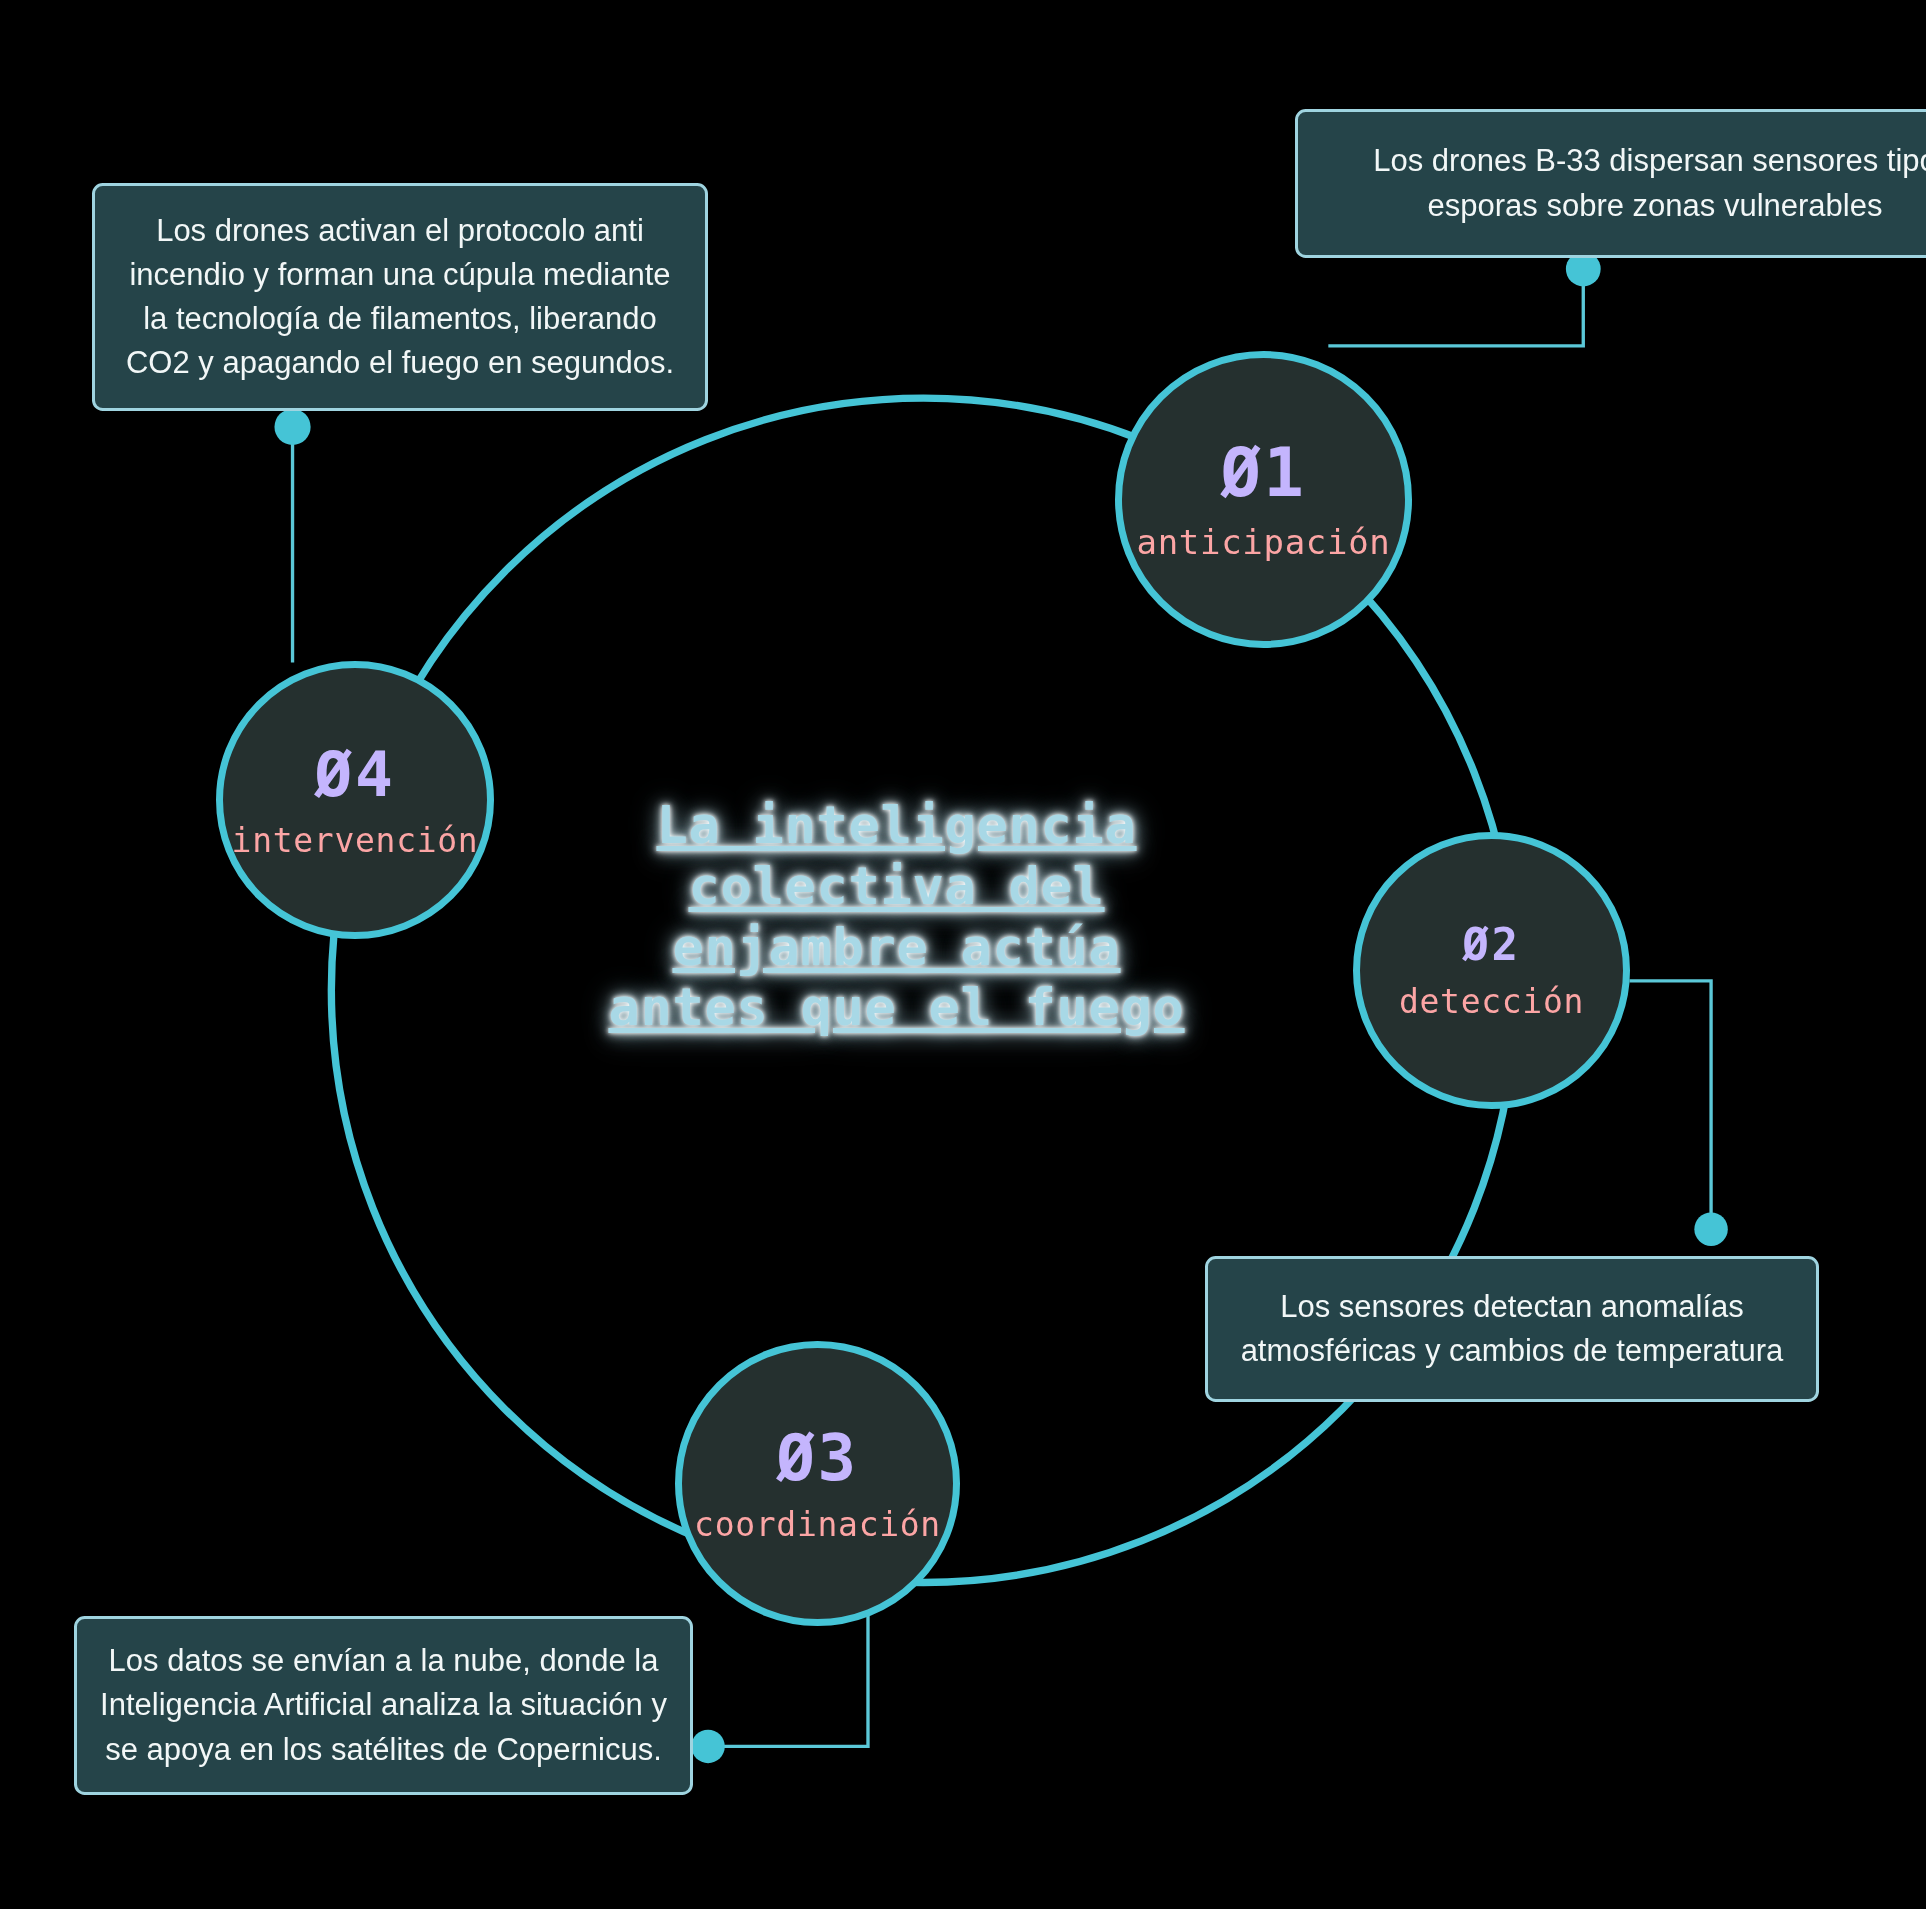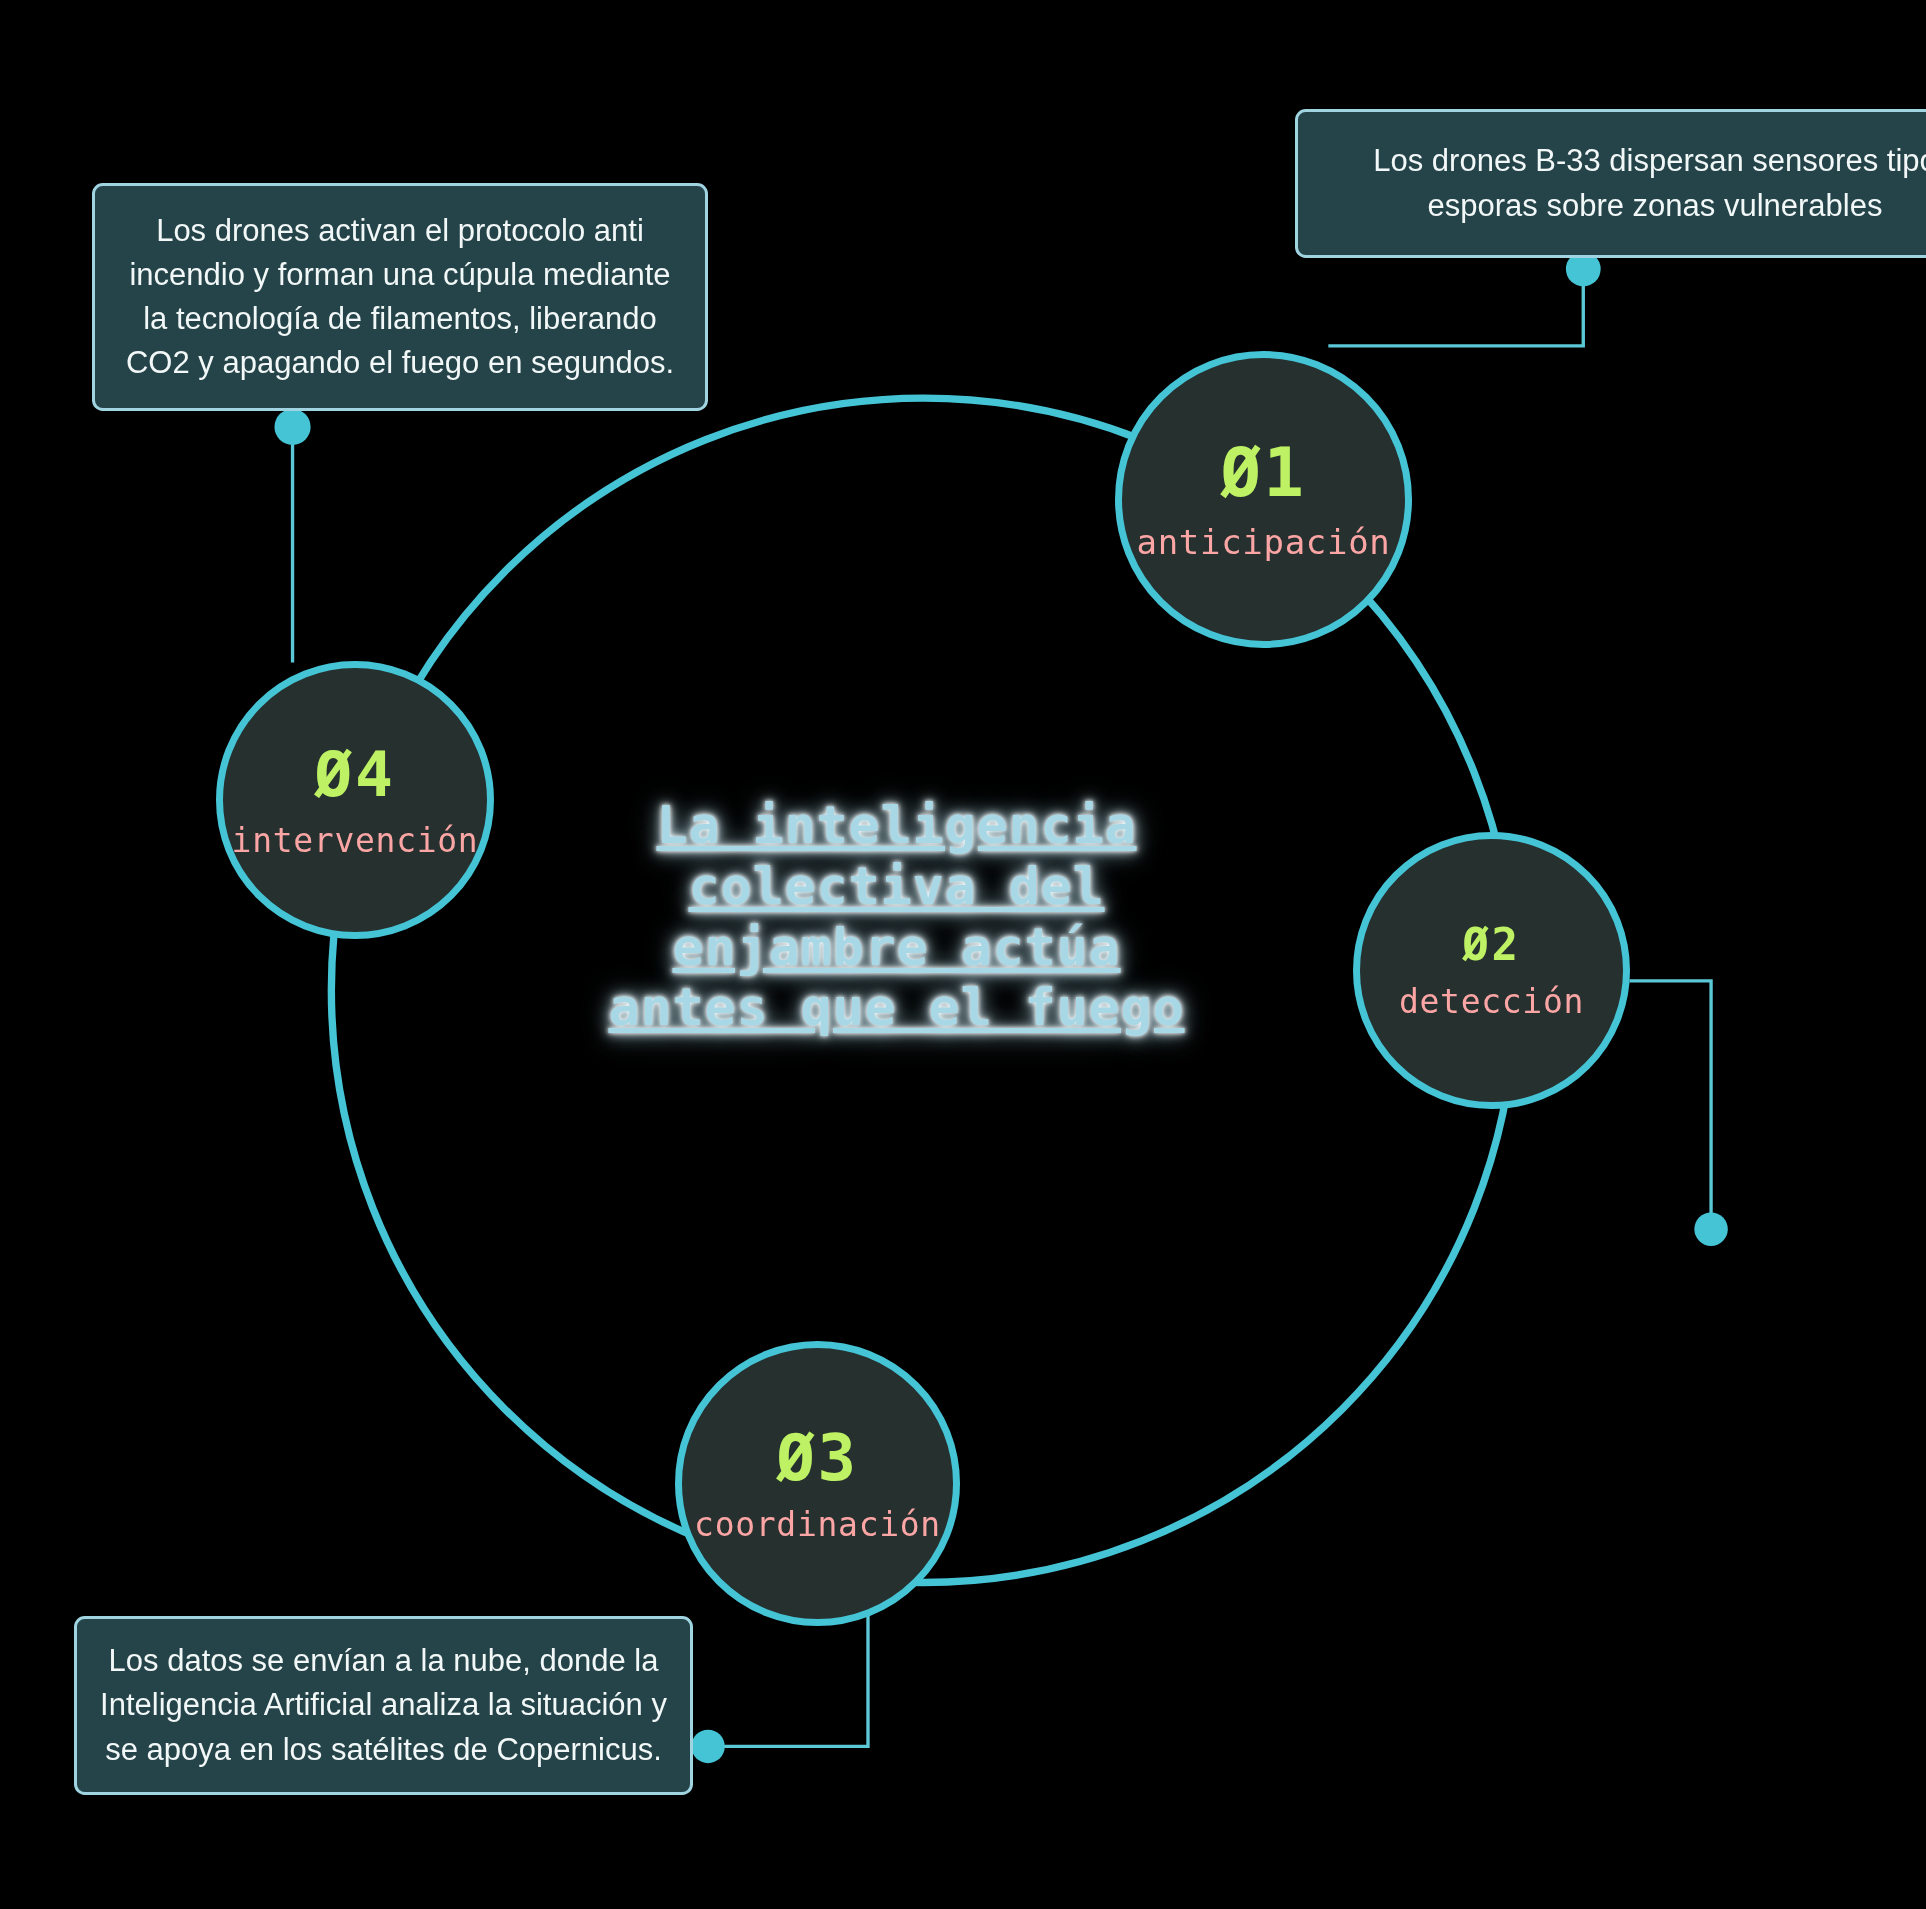--- a/index.html
+++ b/index.html
@@ -37,21 +37,21 @@
     display: flex;
     flex-direction: column;
     align-items: center;
     justify-content: center;
   }
   .node-num {
     font-family: "DejaVu Sans Mono", "Liberation Mono", monospace;
     font-weight: bold;
     font-size: 64px;
     letter-spacing: 2.7px;
-    color: #bef264;
+    color: #c4b5fd;
     line-height: 1;
   }
   .node-label {
     font-family: "DejaVu Sans Mono", "Liberation Mono", monospace;
     font-size: 33px;
     letter-spacing: 0.7px;
     color: #fca5a5;
     line-height: 1;
     margin-top: 17.4px;
     white-space: nowrap;
@@ -163,20 +163,24 @@
   <div class="node" id="node-04">
     <div class="node-num">Ø4</div>
     <div class="node-label">intervención</div>
   </div>
 
   <div class="callout" id="callout-01">
     <div class="callout-text">Los drones B-33 dispersan sensores tipo
 esporas sobre zonas vulnerables</div>
   </div>
 
+  <div class="callout" id="callout-02">
+    <div class="callout-text">Los sensores detectan anomalías
+atmosféricas y cambios de temperatura</div>
+  </div>
 
   <div class="callout" id="callout-03">
     <div class="callout-text">Los datos se envían a la nube, donde la
 Inteligencia Artificial analiza la situación y
 se apoya en los satélites de Copernicus.</div>
   </div>
 
   <div class="callout" id="callout-04">
     <div class="callout-text">Los drones activan el protocolo anti
 incendio y forman una cúpula mediante

